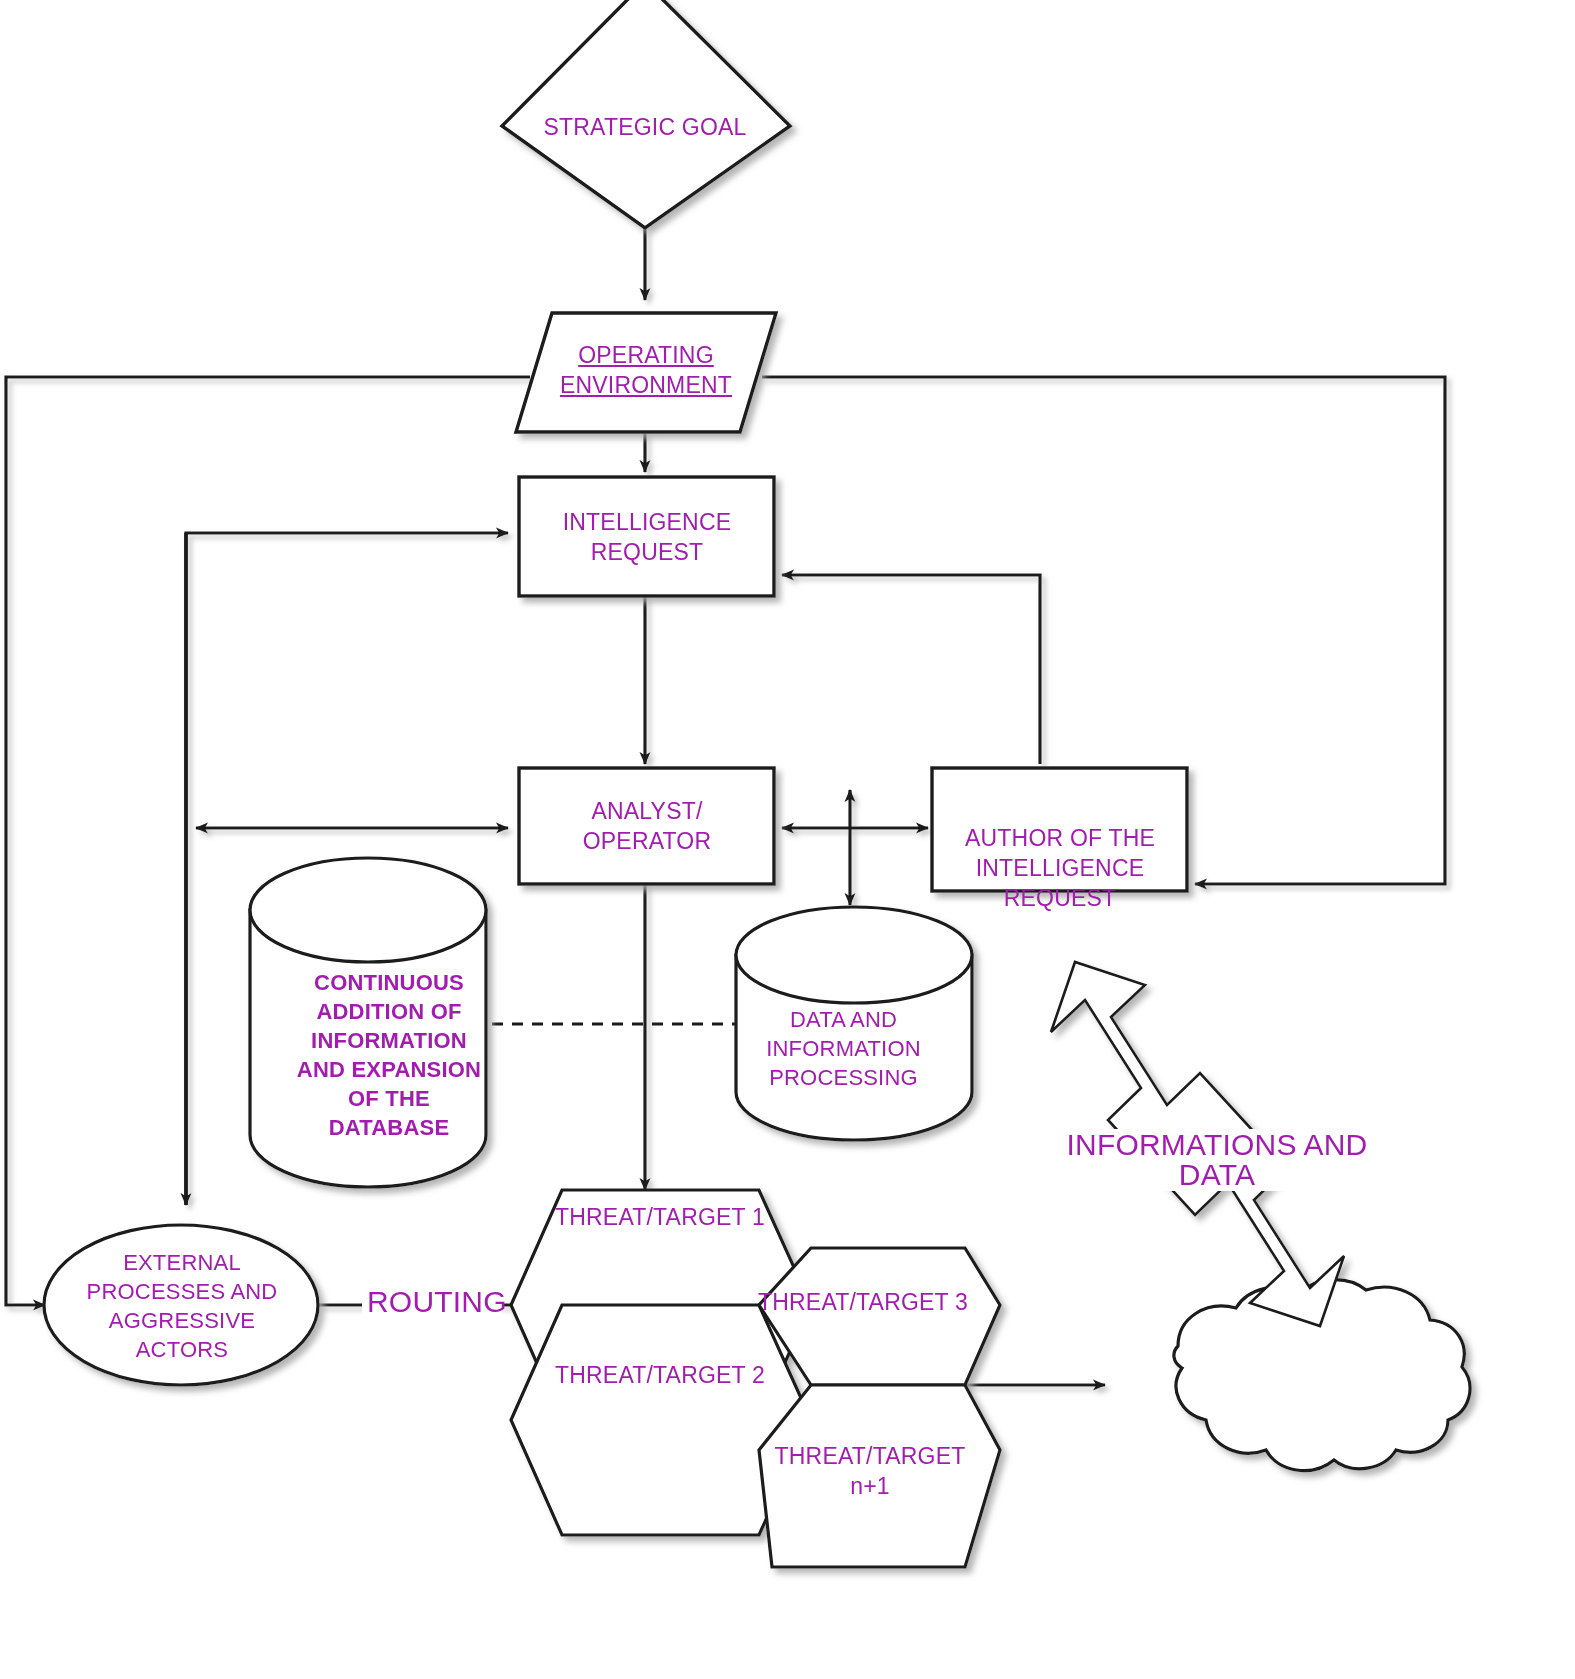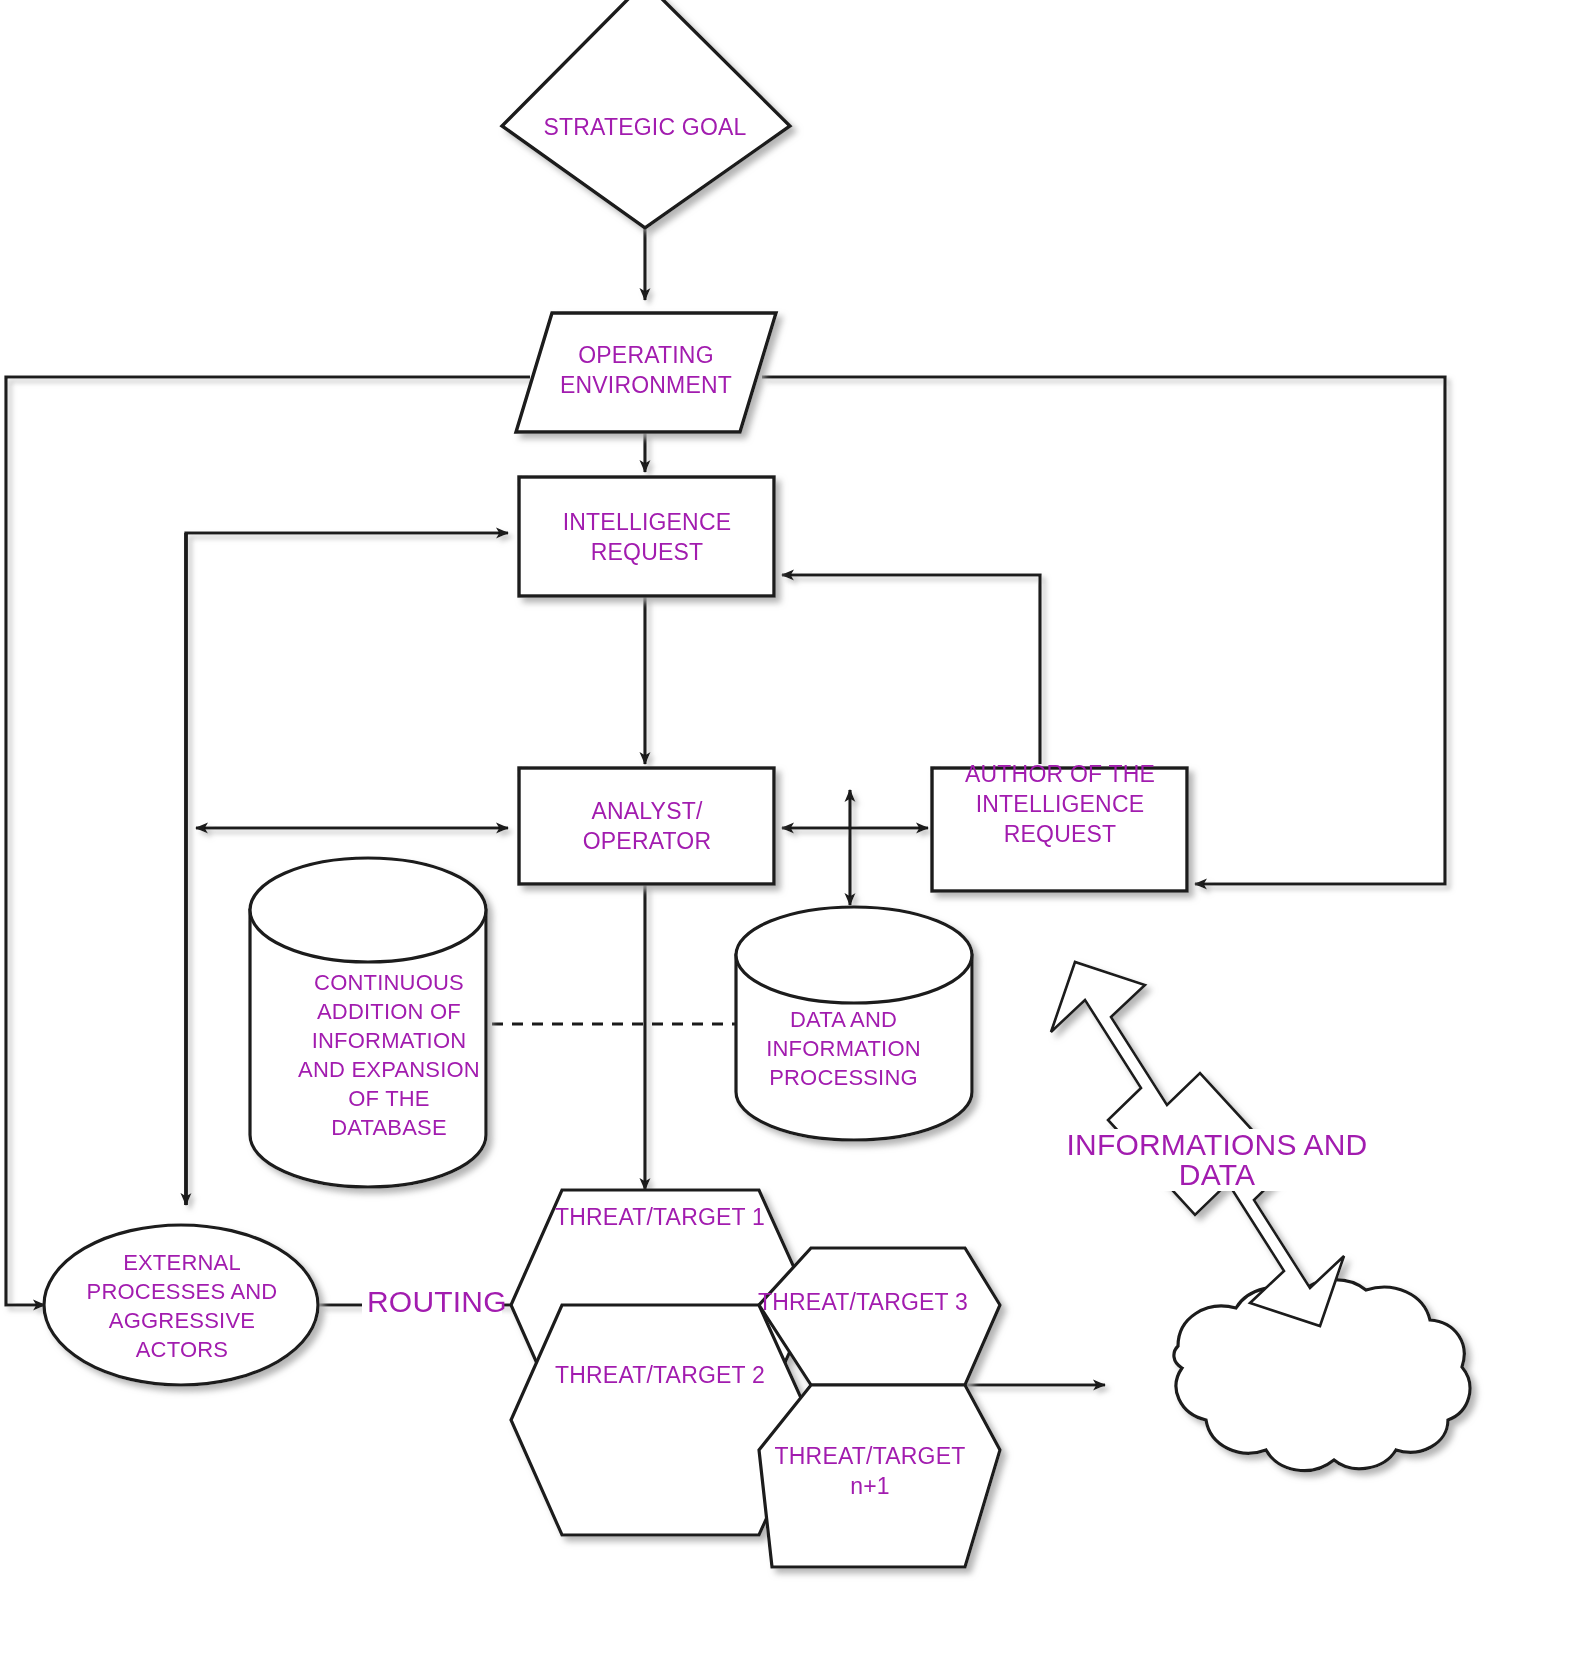--- a/index.html
+++ b/index.html
@@ -135,34 +135,34 @@
                        1250,1303 1284,1271 1228,1183 1195,1215 Z" stroke-width="2.6" transform="translate(0,0)"></polygon>
     </g>
 
     <g fill="none" stroke="#1a1a1a" stroke-width="3.2">
       <path d="M186,533 L186,1205"></path>
     </g>
   </svg>
 
   <div class="lbl" style="left:505px; top:112px; width:280px;">STRATEGIC GOAL</div>
 
-  <div class="lbl" style="left:526px; top:340px; width:240px;">OPERATING
+  <div class="lbl" style="left:526px; top:340px; width:240px;text-decoration:underline;">OPERATING
 ENVIRONMENT</div>
 
   <div class="lbl" style="left:522px; top:507px; width:250px;">INTELLIGENCE
 REQUEST</div>
 
   <div class="lbl" style="left:522px; top:796px; width:250px;">ANALYST/
 OPERATOR</div>
 
-  <div class="lbl" style="left:935px; top:759px; width:250px;">AUTHOR OF THE
+  <div class="lbl" style="left:935px; top:823px; width:250px;">AUTHOR OF THE
 INTELLIGENCE
 REQUEST</div>
 
-  <div class="lbl small" style="left:253px; top:968px; width:272px;">CONTINUOUS
+  <div class="lbl small" style="left:253px; top:968px; width:272px;font-weight:bold;">CONTINUOUS
 ADDITION OF
 INFORMATION
 AND EXPANSION
 OF THE
 DATABASE</div>
 
   <div class="lbl small" style="left:712px; top:1005px; width:263px;">DATA AND
 INFORMATION
 PROCESSING</div>
 

